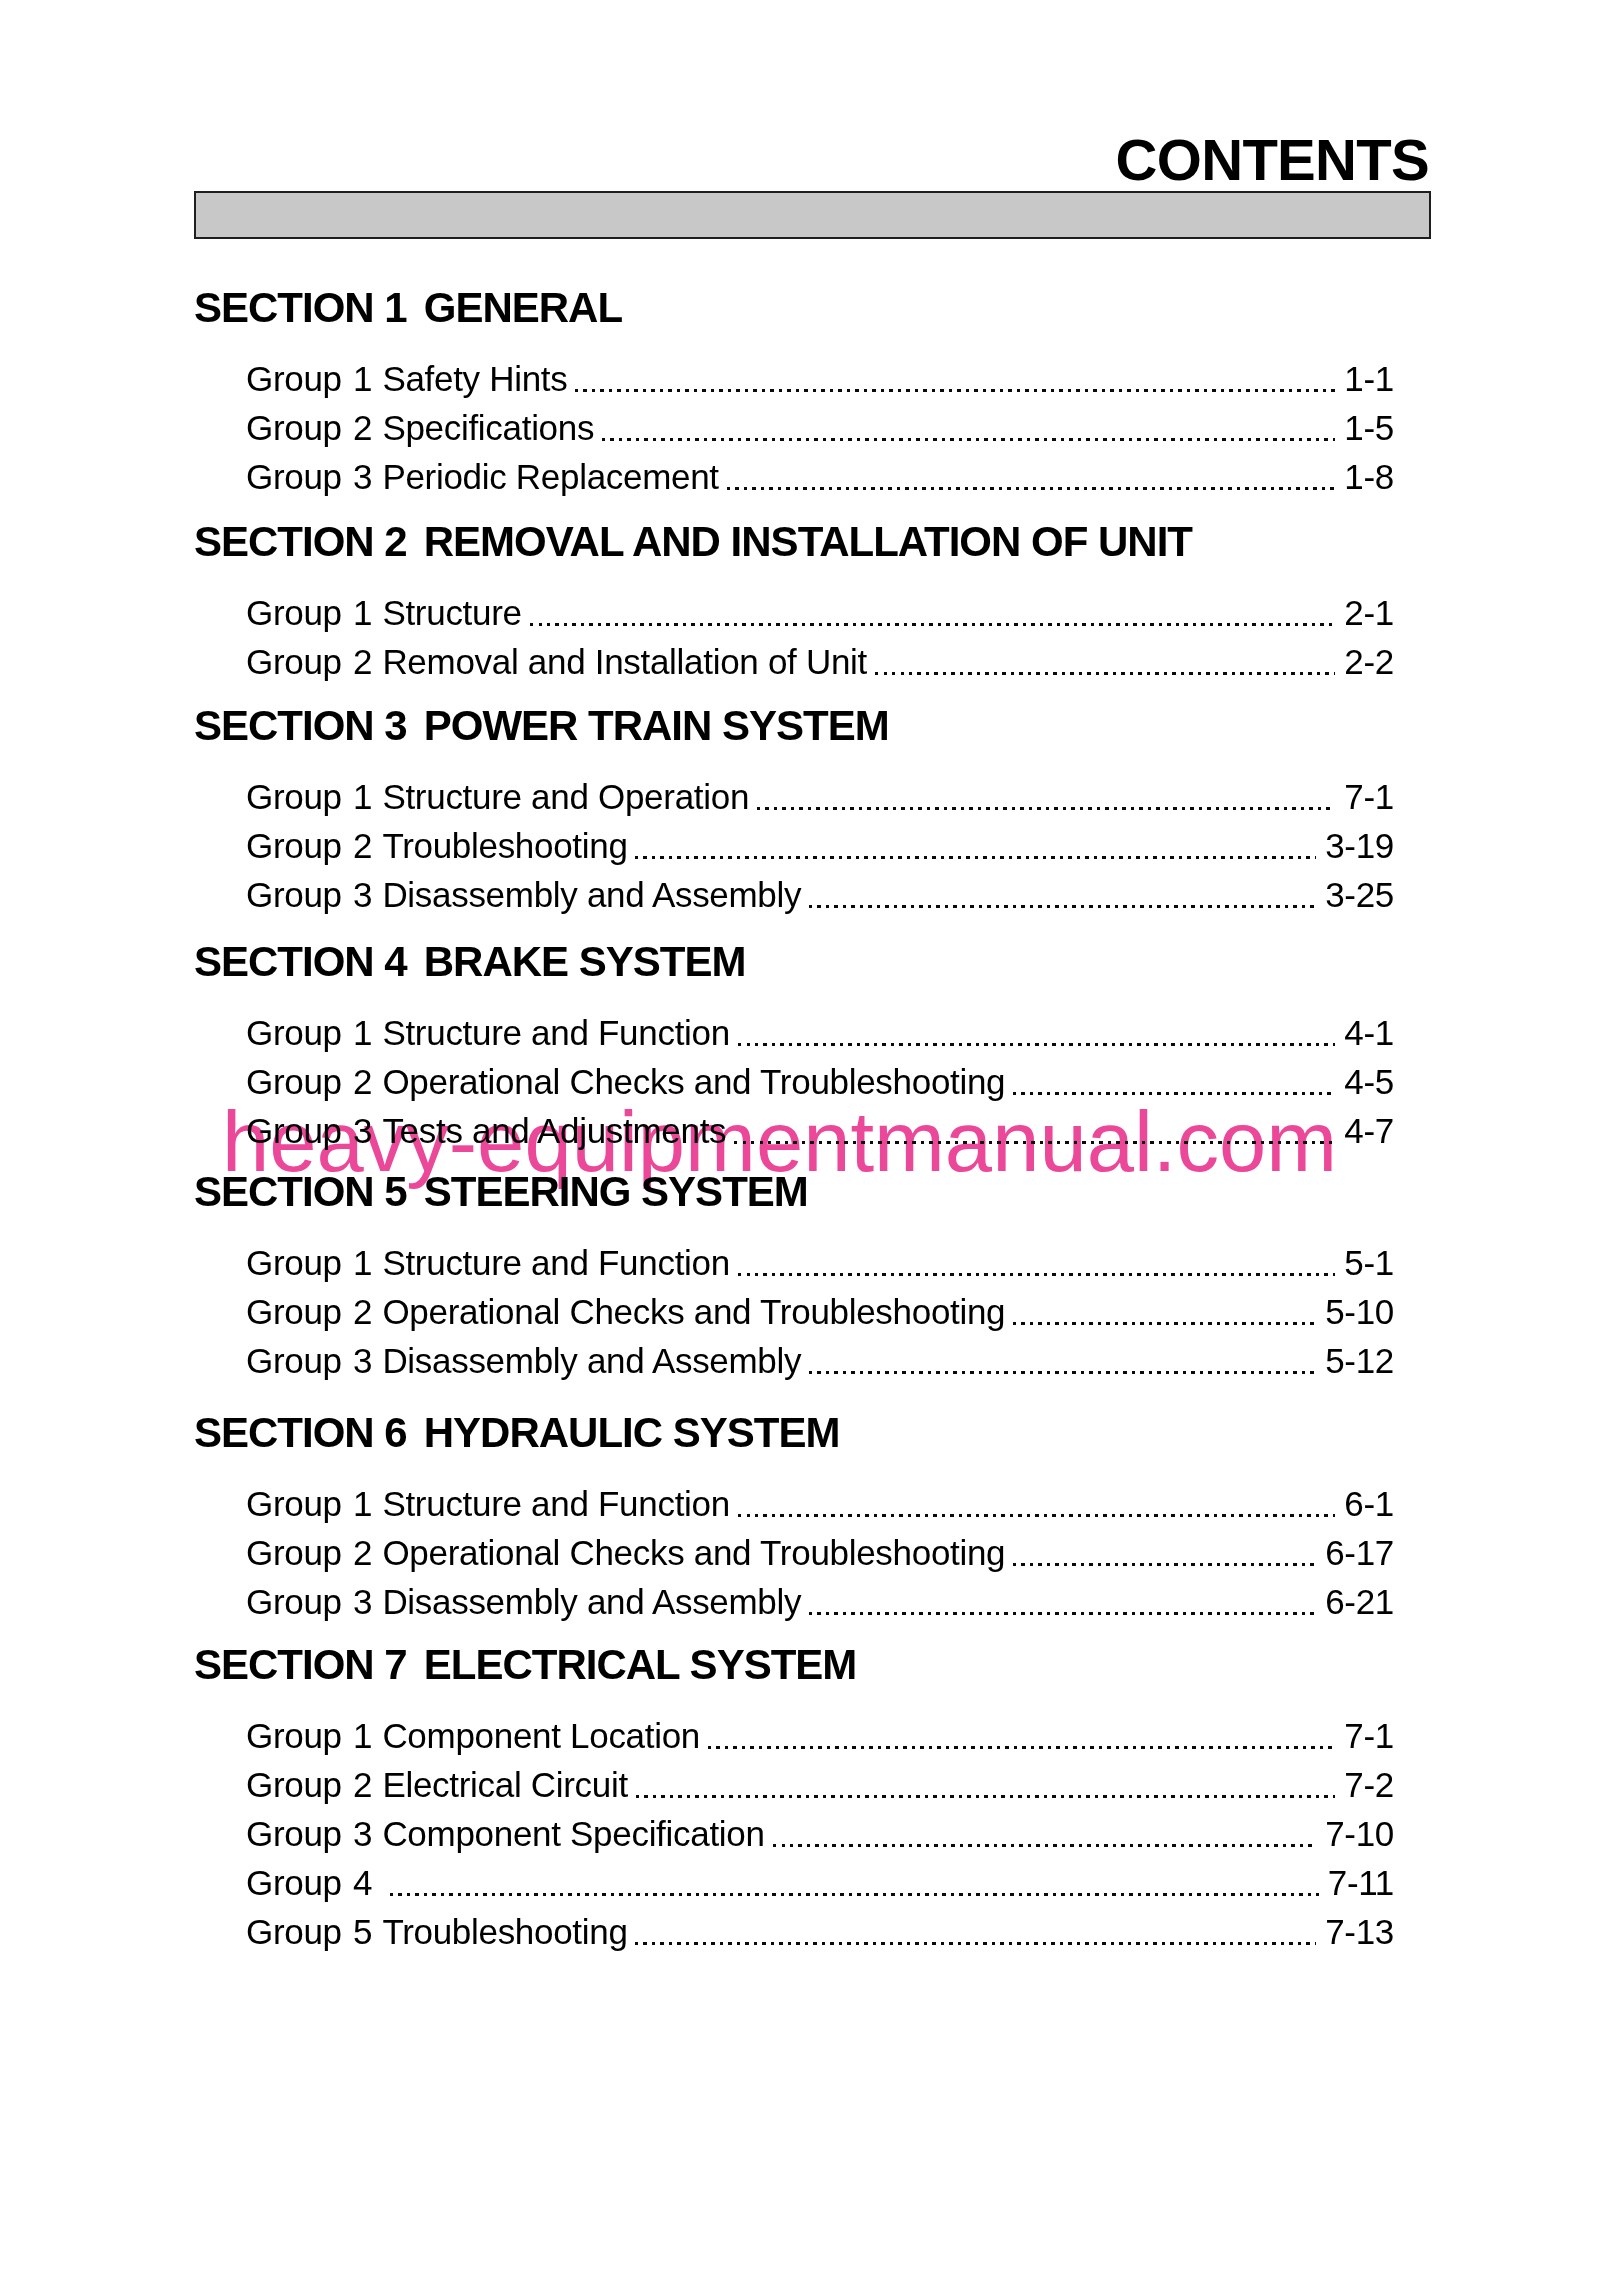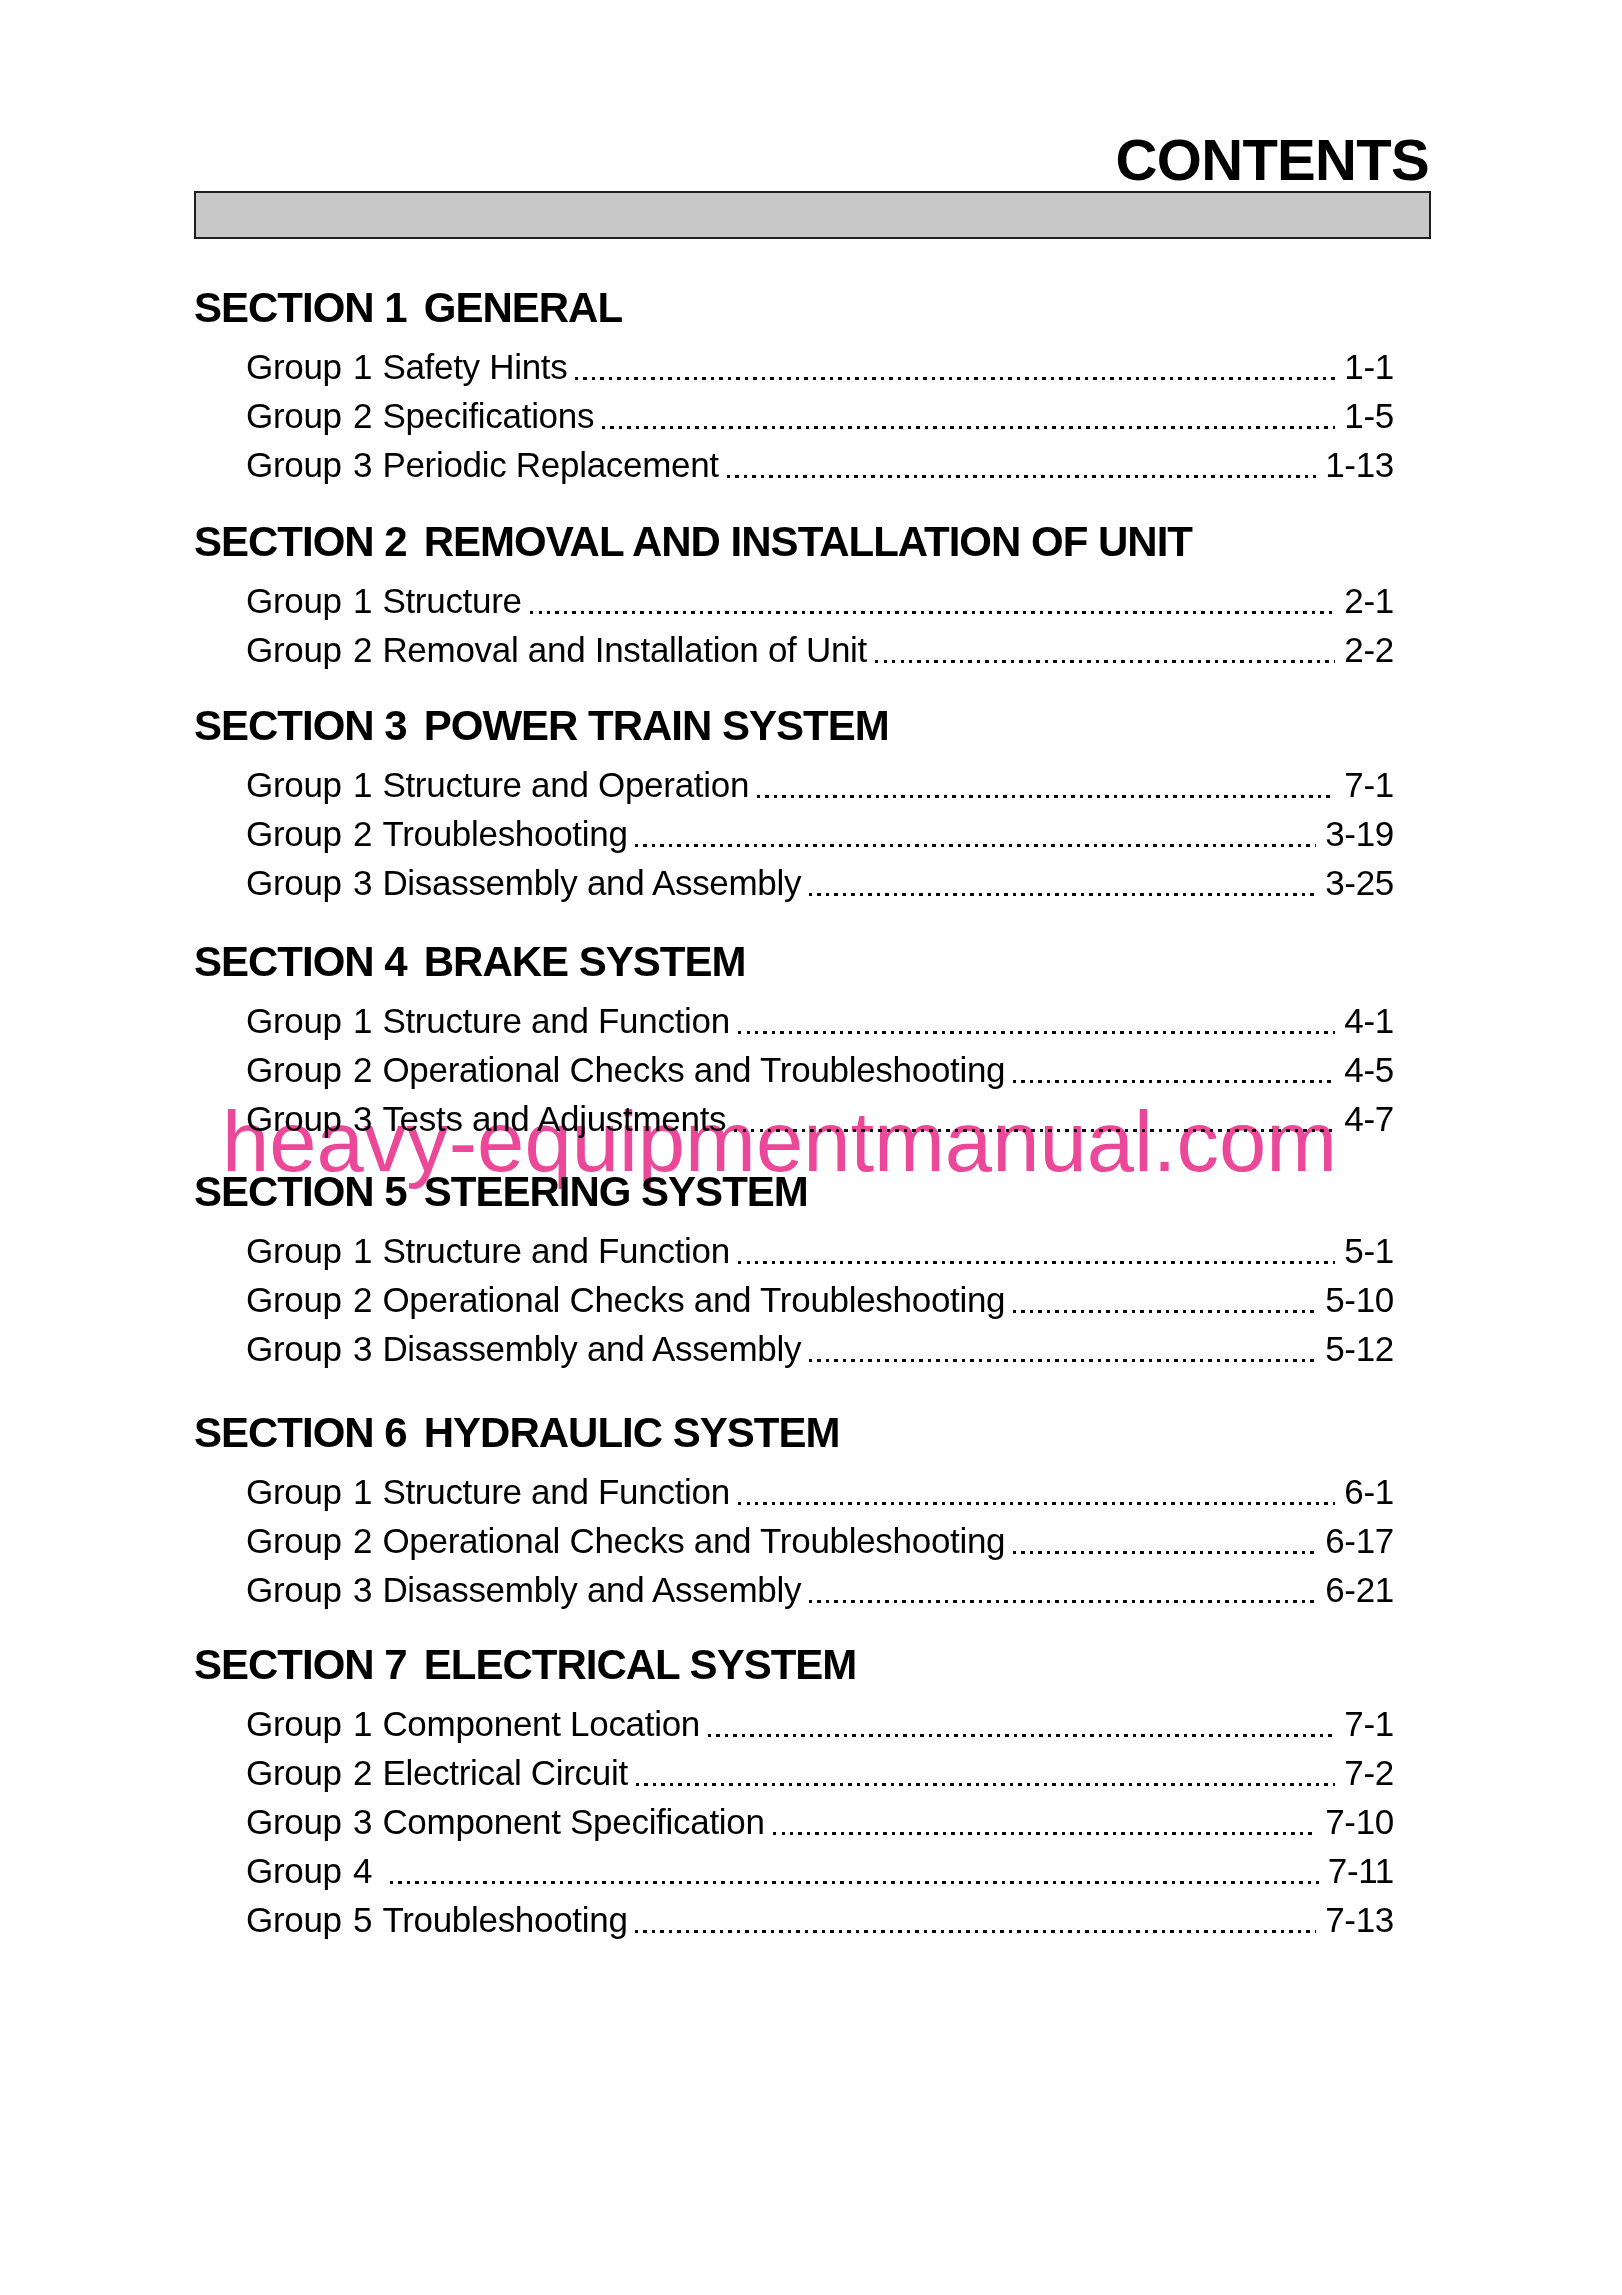--- a/index.html
+++ b/index.html
@@ -50,21 +50,21 @@
 
   .section-heading {
     font-size: 42px;
     font-weight: bold;
     letter-spacing: -1px;
     line-height: 42px;
     white-space: nowrap;
   }
   .section-heading .sec-name { margin-left: 17px; }
 
-  .toc-rows { margin-top: 13px; }
+  .toc-rows { margin-top: 25px; }
 
   .toc-row {
     display: flex;
     align-items: baseline;
     height: 49px;
     line-height: 49px;
     font-size: 35px;
     letter-spacing: -0.3px;
     padding-left: 52px;
     padding-right: 37px;
@@ -121,21 +121,21 @@
           <span class="g-num">2</span>
           <span class="g-title">Specifications</span>
         <span class="leader"></span>
         <span class="g-page">1-5</span>
       </div>
       <div class="toc-row">
         <span class="g-word">Group</span>
           <span class="g-num">3</span>
           <span class="g-title">Periodic Replacement</span>
         <span class="leader"></span>
-        <span class="g-page">1-13</span>
+        <span class="g-page">1-8</span>
       </div>
     </div>
   </div>
 
   <div class="section s2">
     <div class="section-heading">
       <span class="sec-num">SECTION 2</span><span class="sec-name">REMOVAL AND INSTALLATION OF UNIT</span>
     </div>
     <div class="toc-rows">
       <div class="toc-row">

